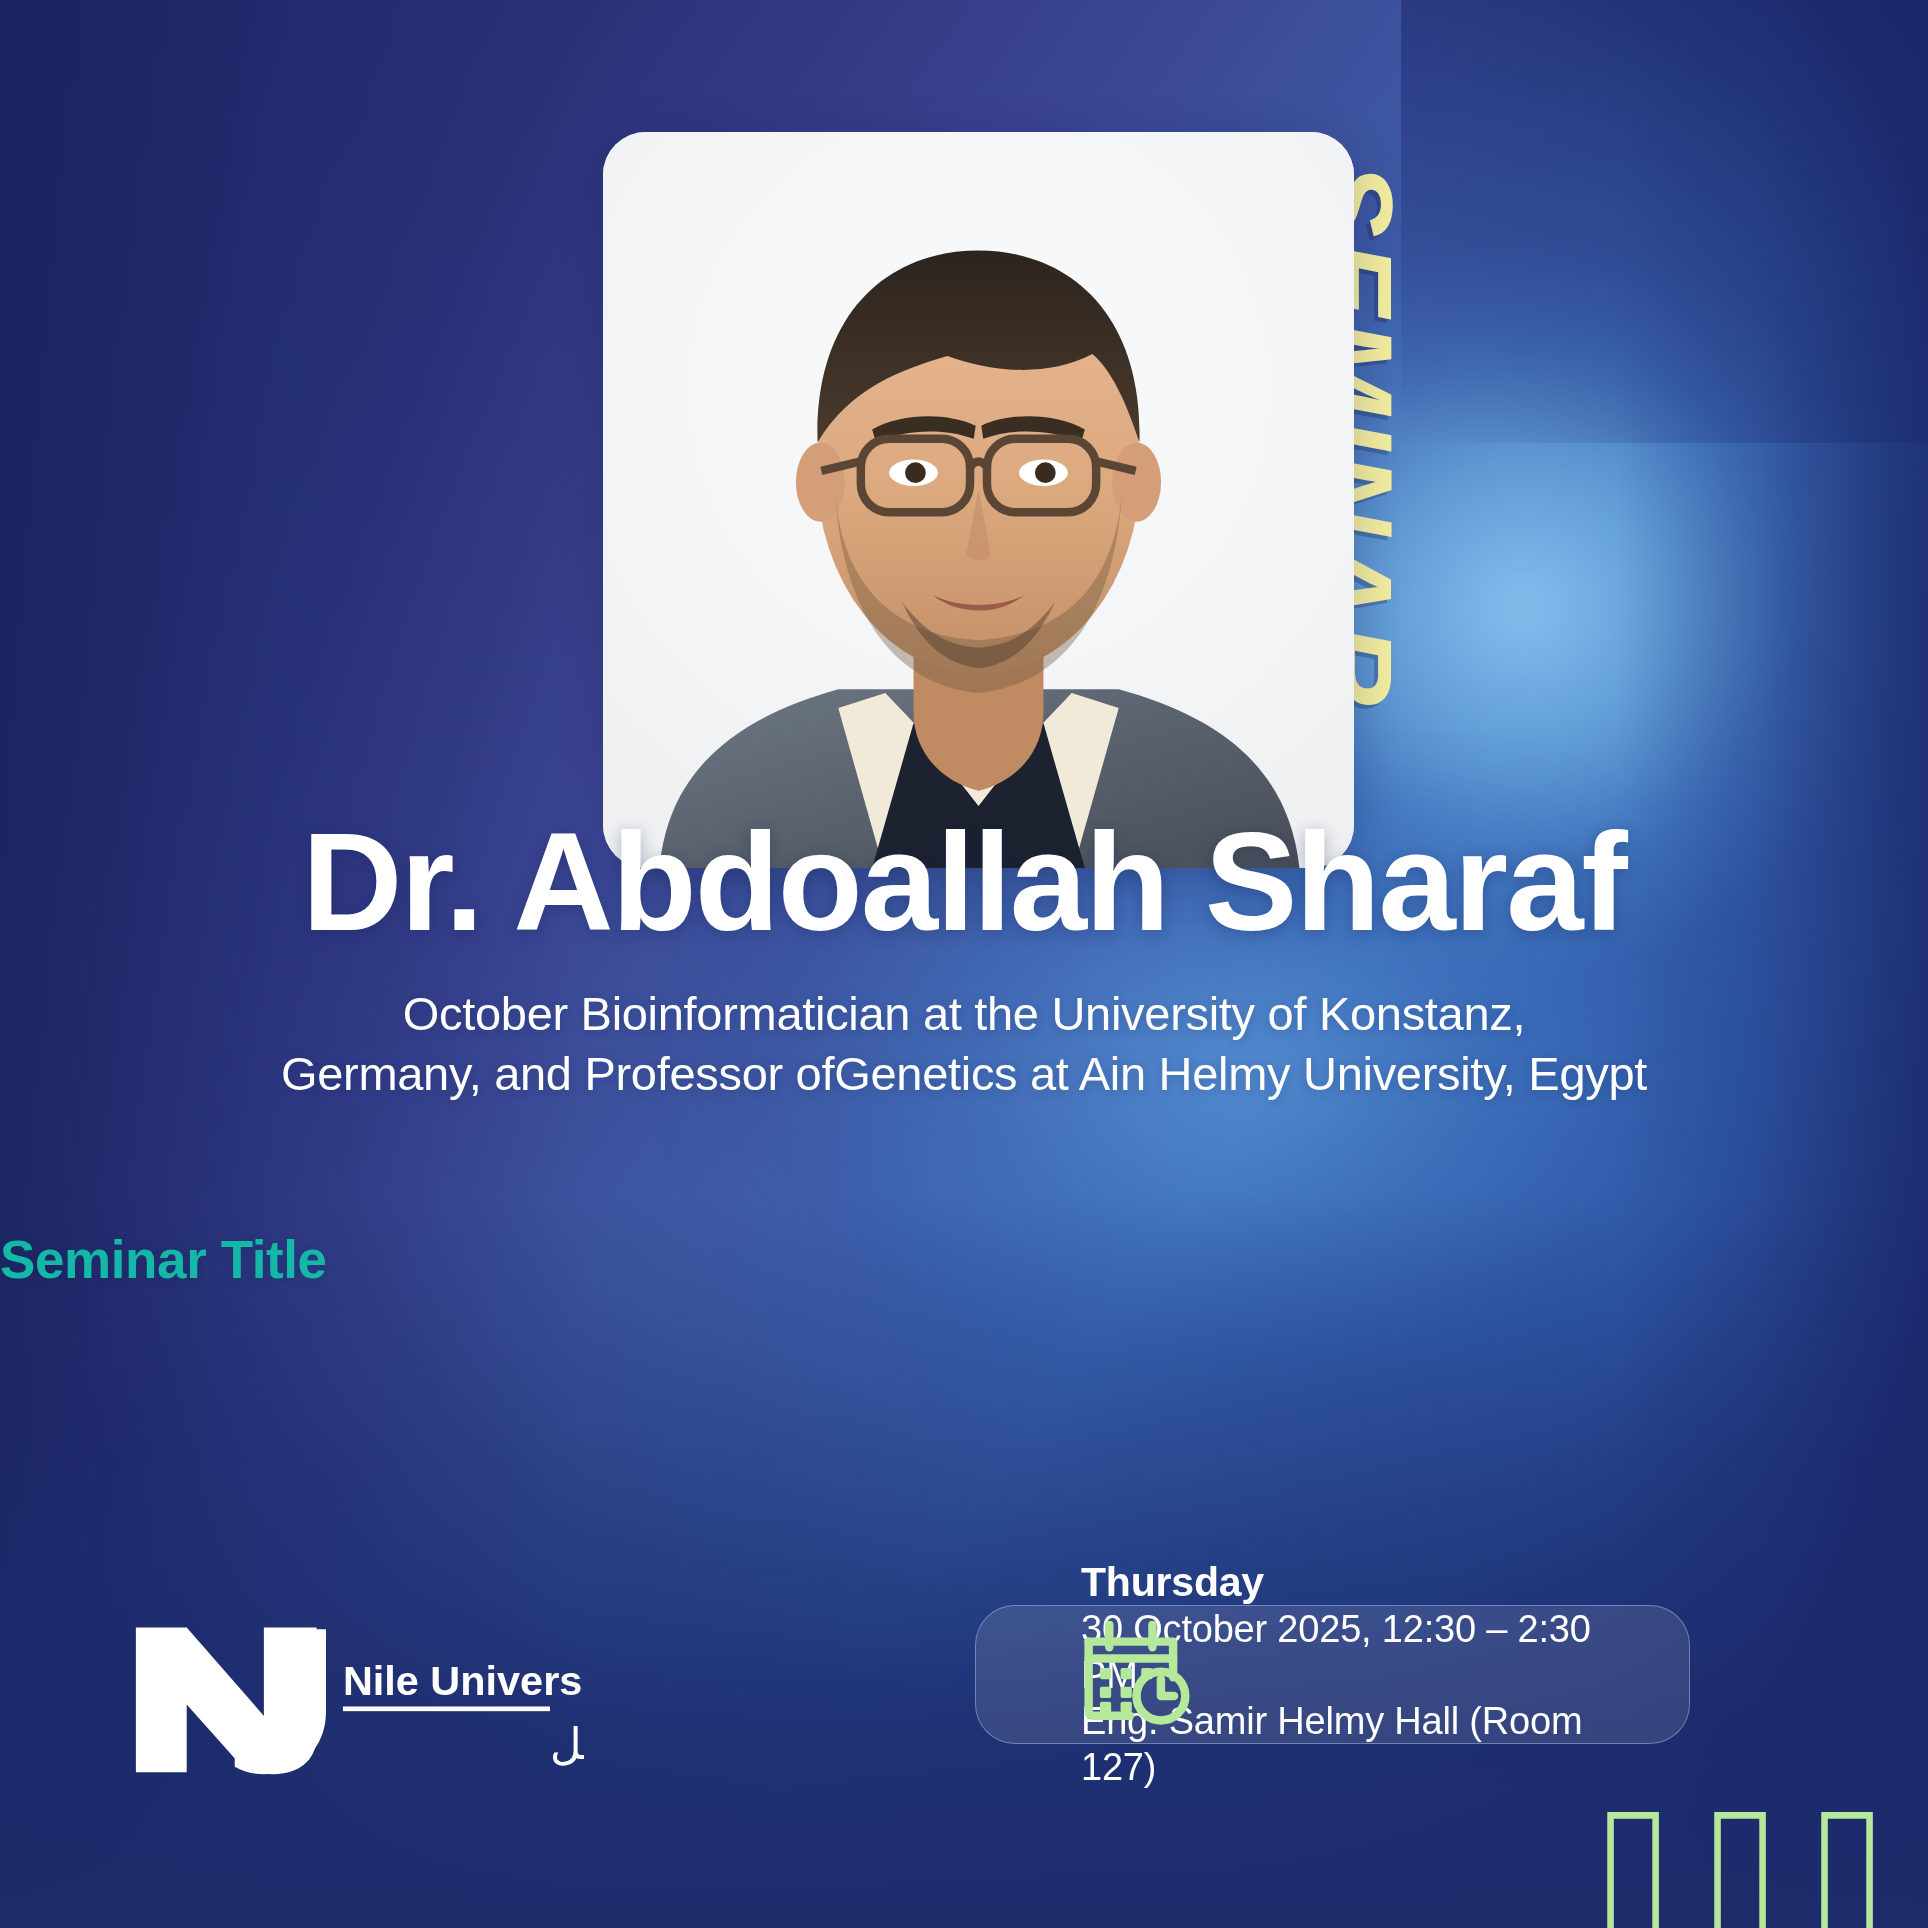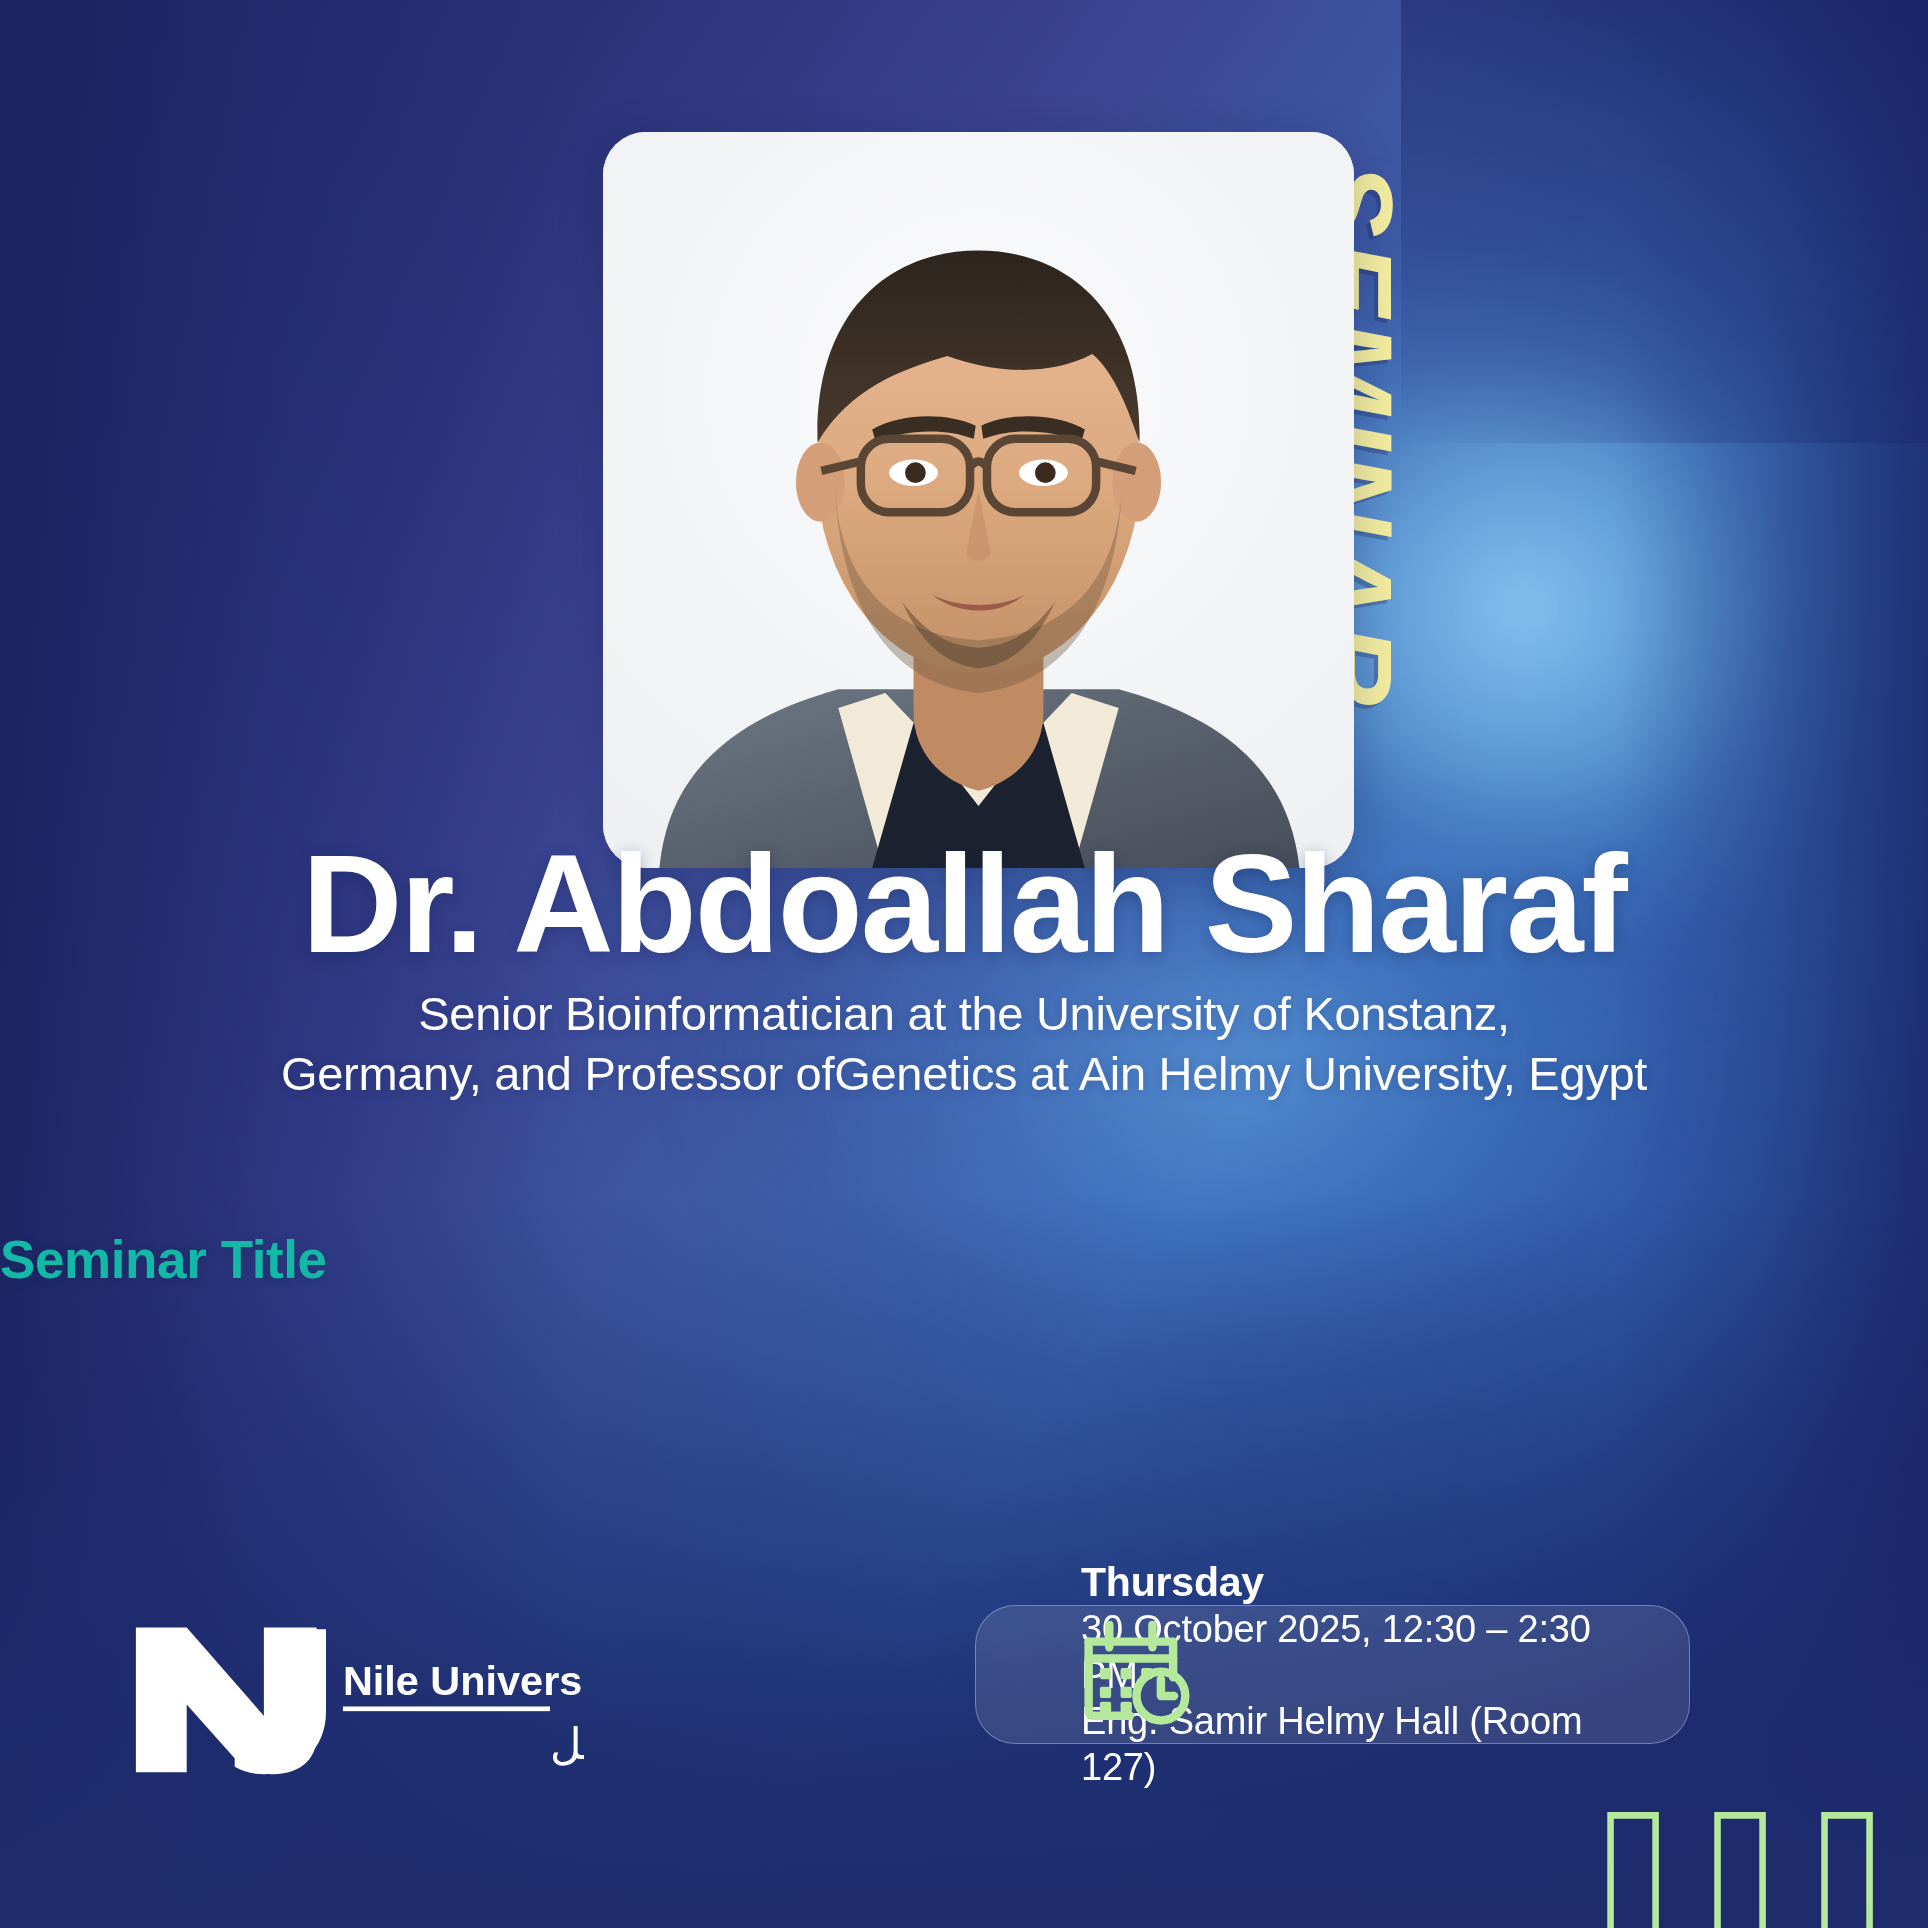--- a/index.html
+++ b/index.html
@@ -124,21 +124,20 @@
     position: absolute;
     left: 0; right: 0;
     top: 812px;
     text-align: center;
     font-size: 139px;
     font-weight: 700;
     line-height: 1;
     color: #ffffff;
     letter-spacing: -1.9px;
     text-shadow: 0 2.8px 15px rgba(18,30,78,0.30);
-    margin-top: 22px;
   }
   .speaker-affil {
     position: absolute;
     left: 85px; right: 85px;
     top: 984px;
     text-align: center;
     font-size: 47px;
     font-weight: 400;
     line-height: 1.27;
     color: #ffffff;
@@ -298,21 +297,21 @@
 
       <path d="M399 380 L386 448 C392 458 406 458 412 448 Z" fill="#c79069" opacity="0.75"></path>
 
       <path d="M350 492 C378 506 420 506 448 492 C420 514 378 514 350 492 Z" fill="#9a5b4a"></path>
     </svg>
   </div>
 
   <div class="speaker-name">Dr. Abdoallah Sharaf</div>
 
   <div class="speaker-affil">
-    <div>Senior Bioinformatician at the University of Konstanz,</div>
+    <div>October Bioinformatician at the University of Konstanz,</div>
     <div>Germany, and Professor ofGenetics at Ain Helmy University, Egypt</div>
   </div>
 
   <div class="talk-label">Seminar Title</div>
 
   <div class="logo-wrap">
     <svg class="logo-svg" viewBox="0 0 480 170">
 
       <g fill="#ffffff">
         <path d="M4 10 L58 10 L140 104 L140 10 L196 10 L196 126

